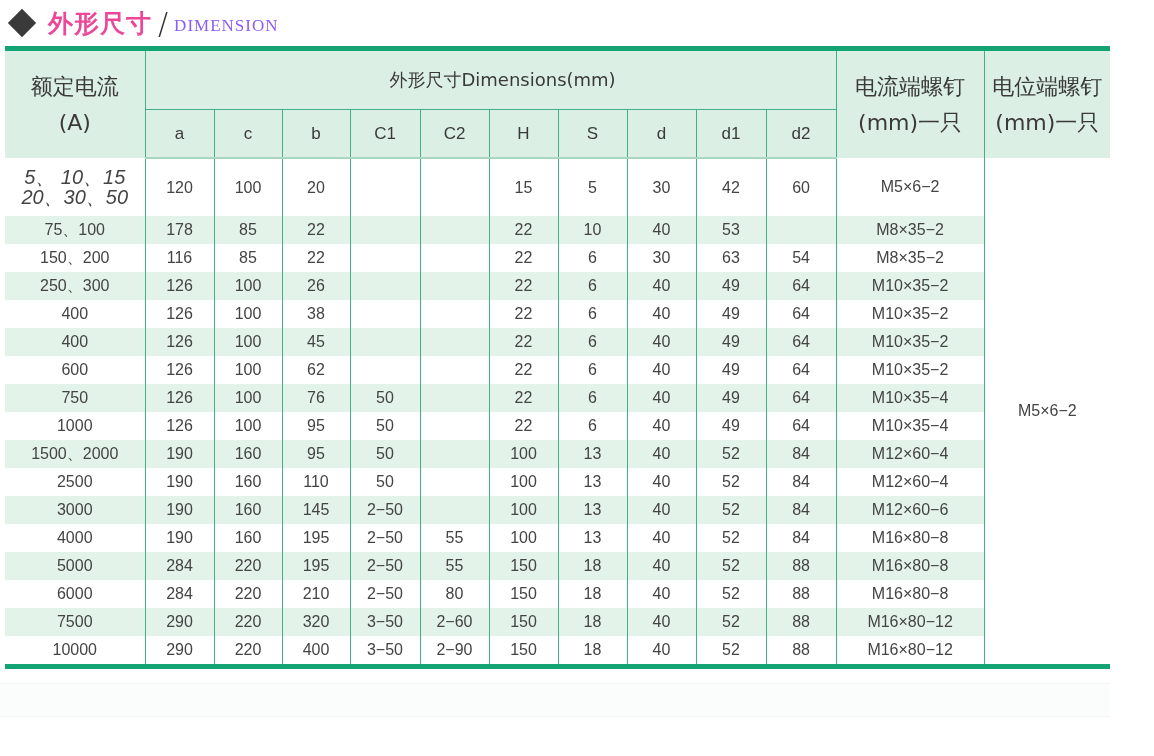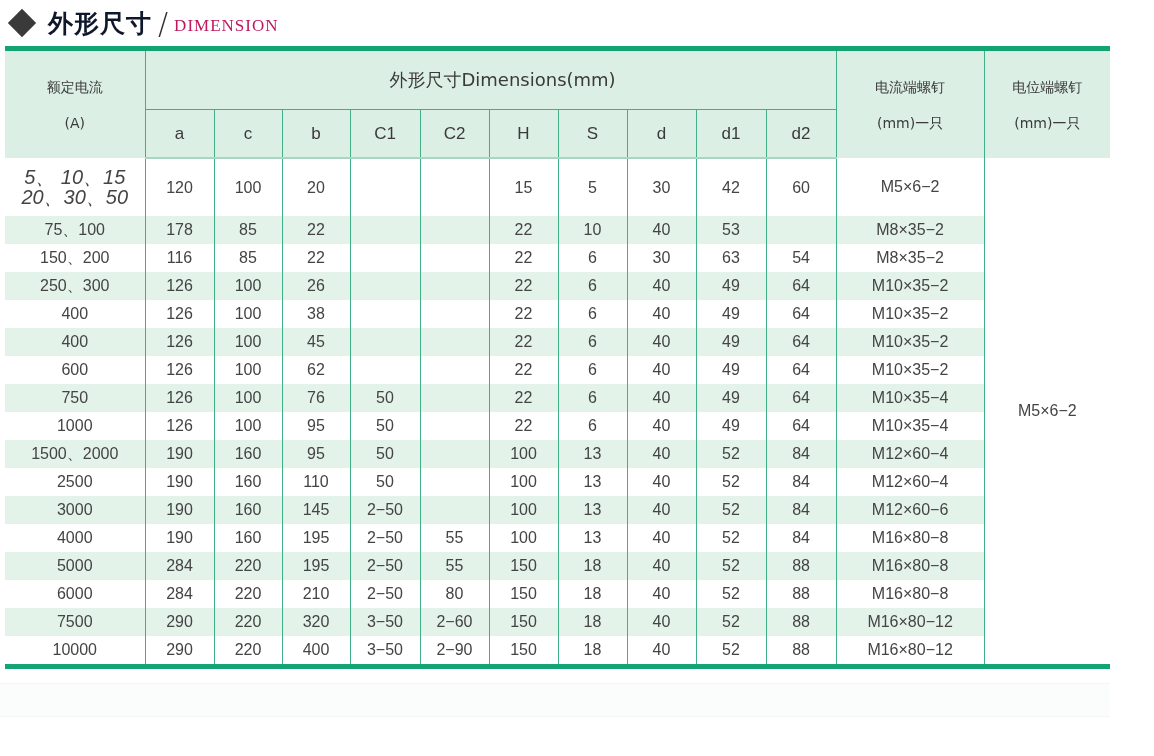--- a/index.html
+++ b/index.html
@@ -1,31 +1,31 @@
 <!DOCTYPE html>
 <html><head>
 <meta charset="utf-8">
 <style>
   html, body { margin: 0; padding: 0; background: #ffffff; }
   body { width: 1154px; height: 756px; position: relative; overflow: hidden;
          font-family: "Liberation Sans", "DejaVu Sans", sans-serif; color: #3a3a3a; }
   .title-bar { position: absolute; left: 6px; top: 6px; height: 34px; display: flex; align-items: center; }
   .diamond { width: 20px; height: 20px; background: #3a3a3a; transform: rotate(45deg); margin: 0 16px 0 6px; }
-  .title-cn { font-family: "DejaVu Sans", sans-serif; font-weight: bold; font-size: 25px; color: #0f172a; letter-spacing: 1px; }
+  .title-cn { font-family: "DejaVu Sans", sans-serif; font-weight: bold; font-size: 25px; color: #ec4899; letter-spacing: 1px; }
   .slash { font-size: 30px; color: #333; margin: 0 6px 0 6px; font-family: "DejaVu Sans", sans-serif; font-weight: 300; }
-  .title-en { font-family: "Liberation Serif", "DejaVu Serif", serif; font-size: 17px; color: #be185d; letter-spacing: 1px; margin-top: 6px; }
+  .title-en { font-family: "Liberation Serif", "DejaVu Serif", serif; font-size: 17px; color: #8b5cf6; letter-spacing: 1px; margin-top: 6px; }
 
   .table-wrap { position: absolute; left: 5px; top: 46px; width: 1105px; }
   .top-rule { height: 5px; background: #14a373; }
   .bottom-rule { height: 5px; background: #14a373; }
   table { border-collapse: collapse; width: 1105px; table-layout: fixed; }
   th, td { text-align: center; vertical-align: middle; padding: 0; font-weight: normal; }
   th { background: #dcefe4; color: #3a3a3a; }
   .th-main { font-size: 18px; height: 58px; font-family: "DejaVu Sans", sans-serif; padding-left: 24px; }
-  .th-cn { font-size: 14px; font-family: "DejaVu Sans", sans-serif; line-height: 36px; }
+  .th-cn { font-size: 22px; font-family: "DejaVu Sans", sans-serif; line-height: 36px; }
   .th-sub { font-size: 17px; height: 47px; }
   .vl { border-left: 1px solid #3fb08a; }
   .row-sep-h { border-top: 1px solid #3fb08a; }
   thead tr:last-child th { border-bottom: 2px solid #a9d6c0; }
   td { font-size: 16px; height: 28px; color: #444; }
   tr.alt td.sh { background: #e4f3ea; }
   tr.first td { height: 57px; }
   .multi { line-height: 20px; font-size: 20px; font-style: italic; }
   td.blank-right { background: #ffffff; }
   .faded { position: absolute; left: 0; top: 683px; width: 1110px; height: 32px; background: #fbfdfc; border-top: 1px solid #f3f6f5; border-bottom: 1px solid #f3f6f5; }

